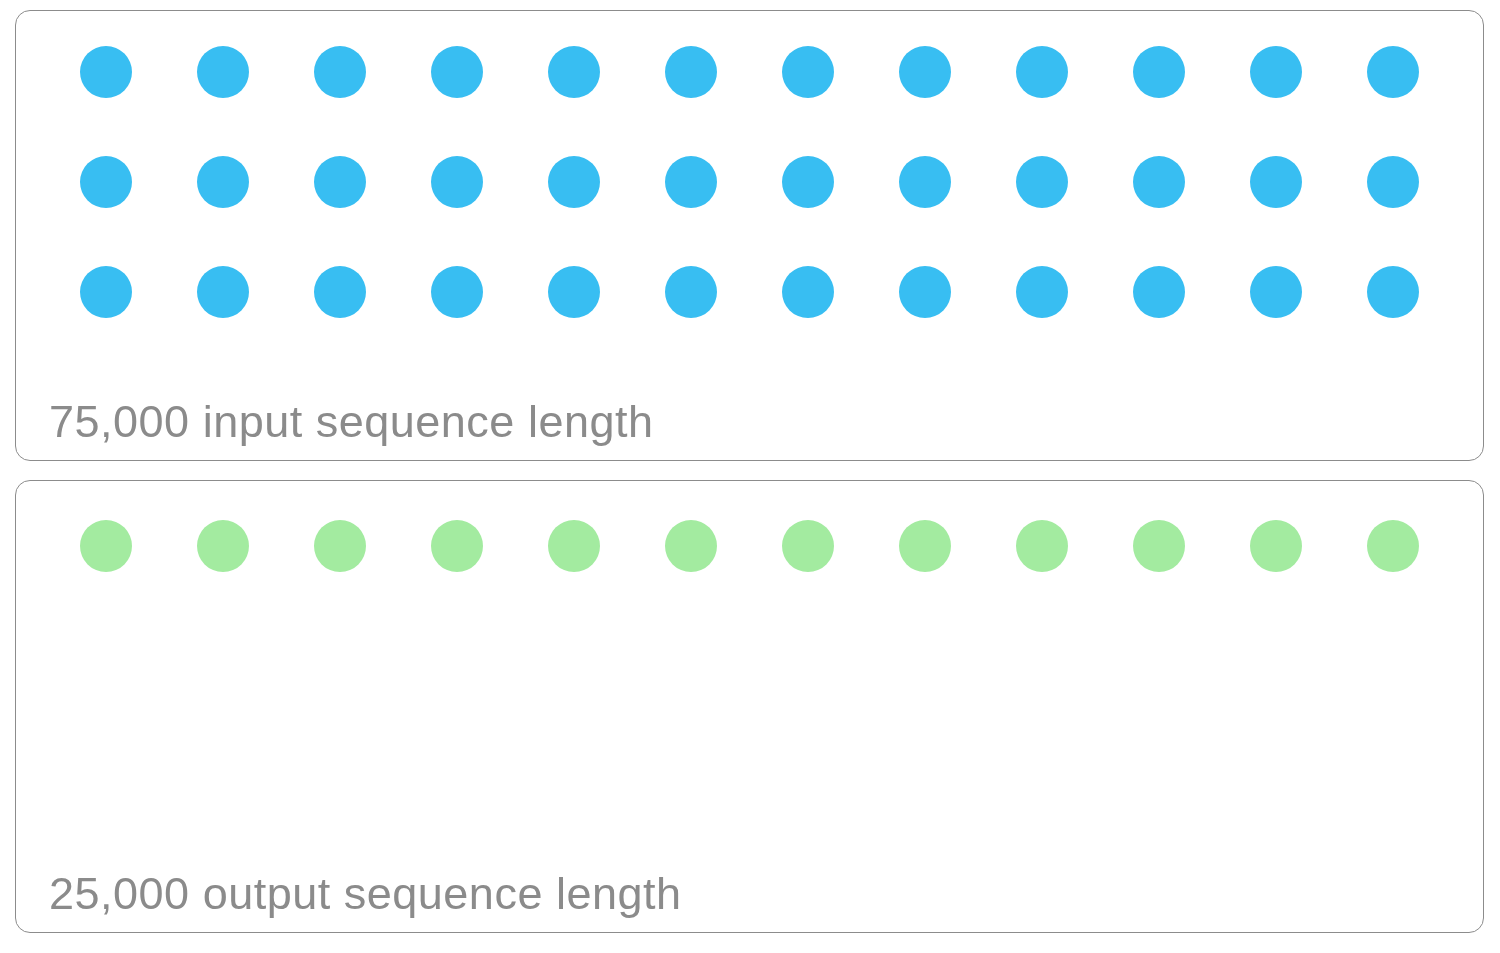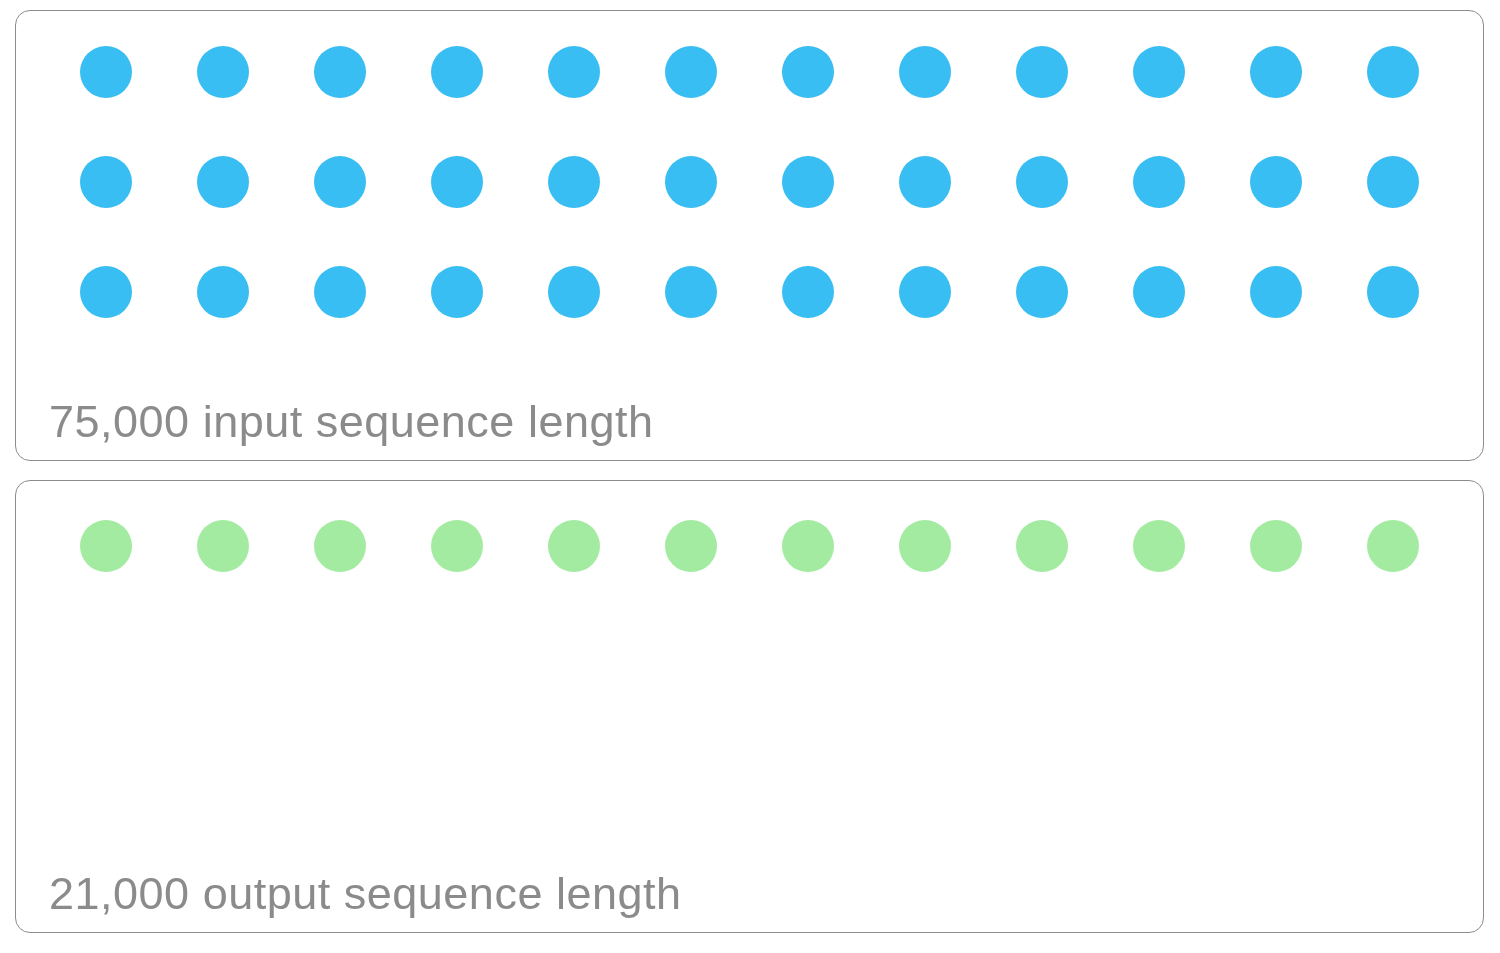--- a/index.html
+++ b/index.html
@@ -126,16 +126,16 @@
           <span class="dot" style="background: rgb(163, 235, 160);"></span>
           <span class="dot" style="background: rgb(163, 235, 160);"></span>
           <span class="dot" style="background: rgb(163, 235, 160);"></span>
           <span class="dot" style="background: rgb(163, 235, 160);"></span>
           <span class="dot" style="background: rgb(163, 235, 160);"></span>
           <span class="dot" style="background: rgb(163, 235, 160);"></span>
           <span class="dot" style="background: rgb(163, 235, 160);"></span>
           <span class="dot" style="background: rgb(163, 235, 160);"></span>
         </div>
       </div>
-    <div class="panel-label">21,000 output sequence length</div>
+    <div class="panel-label">25,000 output sequence length</div>
   </div>
 
 </div>
 
 </body></html>

